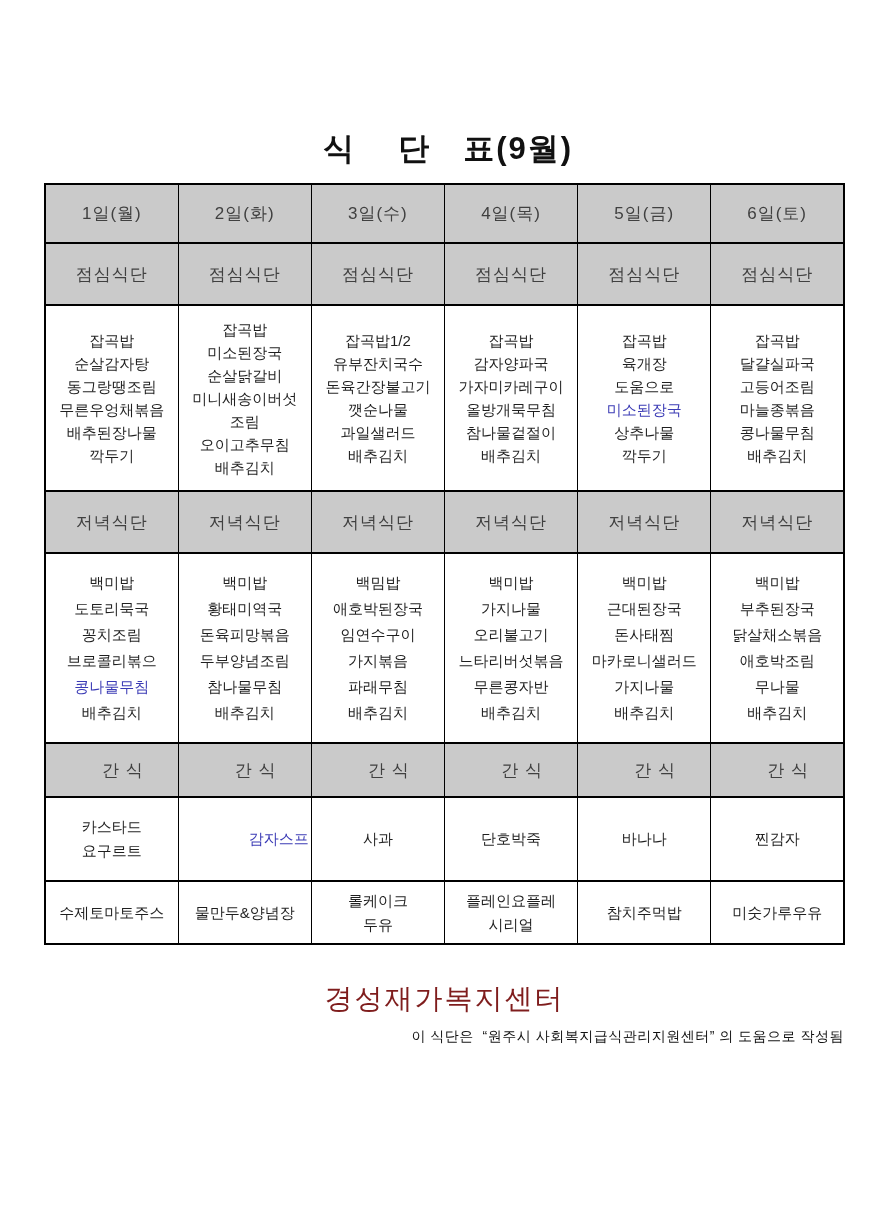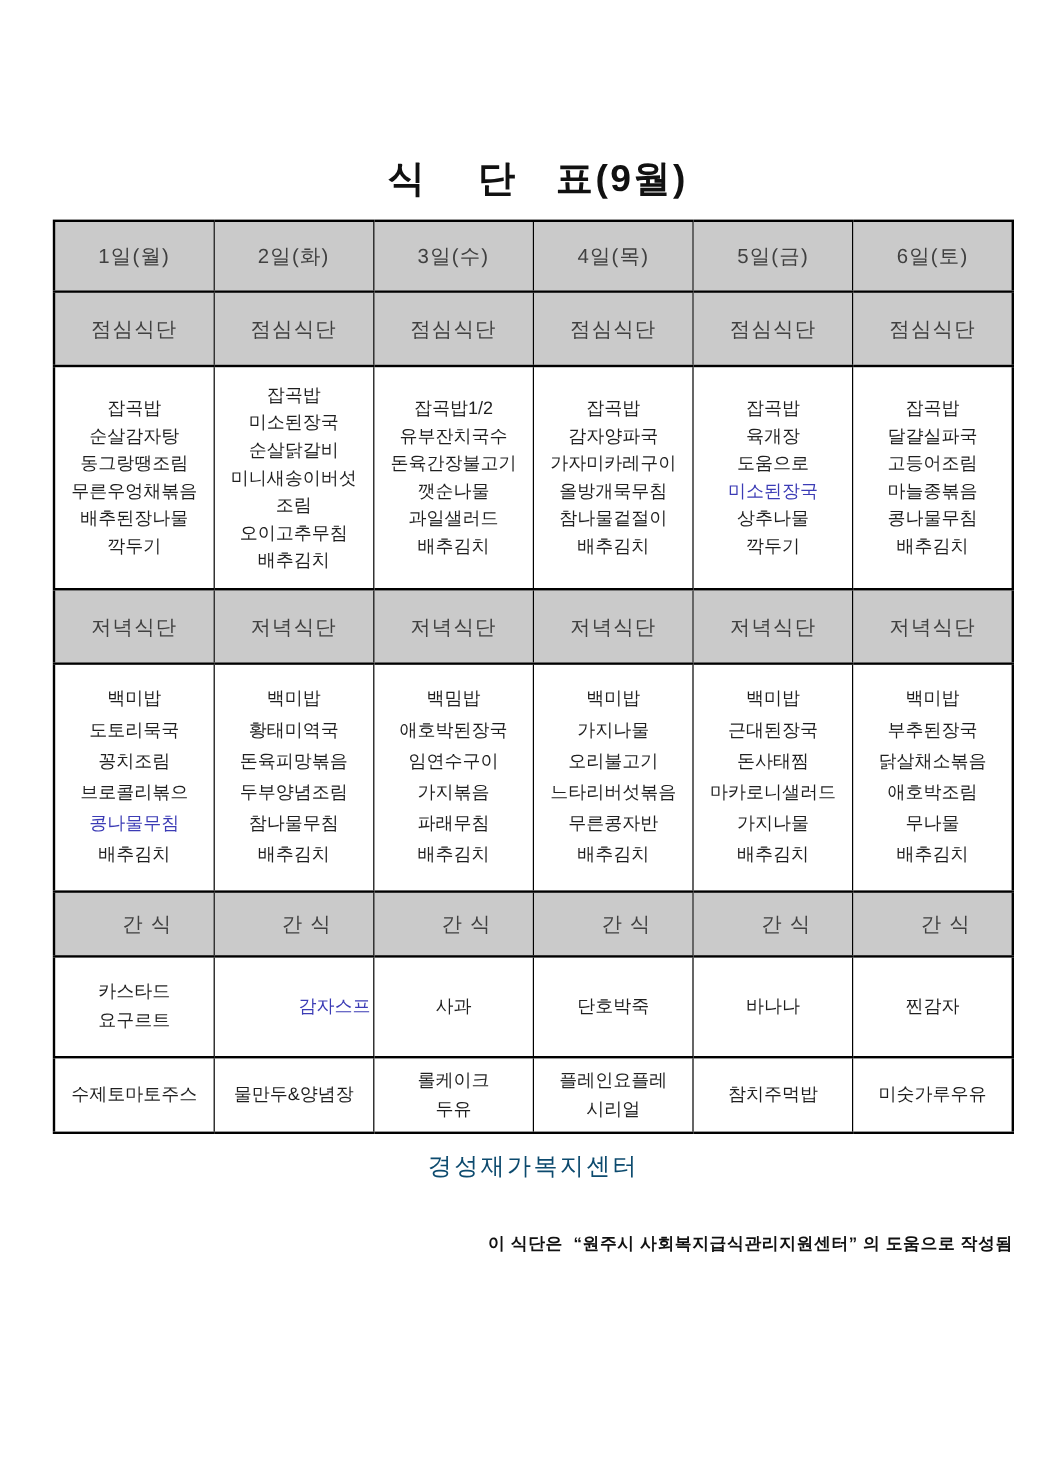--- a/index.html
+++ b/index.html
@@ -56,34 +56,34 @@
   tr.row-snacklbl td{ height: 52px; padding-left: 24px; }
   tr.row-lunch td   { height: 184px; font-size: 15px; }
   tr.row-dinner td  { height: 188px; font-size: 15px; }
   tr.row-snack1 td  { height: 82px;  font-size: 15px; }
   tr.row-snack2 td  { height: 61px;  font-size: 15px; }
   tr.row-lunch  td div { line-height: 23px; }
   tr.row-dinner td div { line-height: 26px; }
   tr.row-snack1 td div, tr.row-snack2 td div { line-height: 24px; }
   .footer-org {
     position: absolute;
-    top: 958px;
+    top: 980px;
     left: 44px;
     width: 801px;
     text-align: center;
-    font-size: 20px;
+    font-size: 28px;
     letter-spacing: 2px;
-    color: #0c4a6e;
+    color: #7f1d1d;
   }
   .footer-note {
     position: absolute;
     top: 1028px;
     right: 26px;
     font-size: 14px;
-    font-weight: bold;
+    font-weight: normal;
     letter-spacing: 0.5px;
     color: #111;
     white-space: pre;
   }
 </style>
 </head>
 <body>
 
 <div id="page">
 

